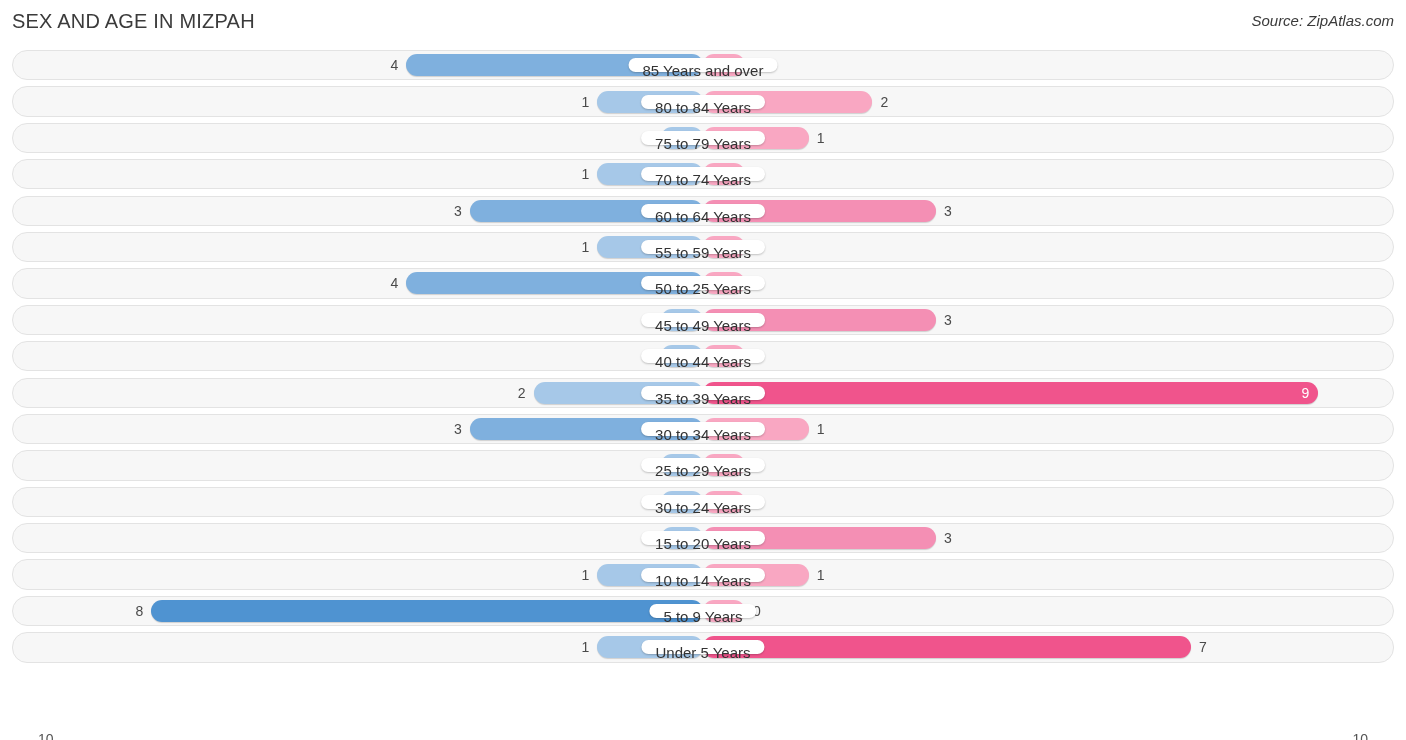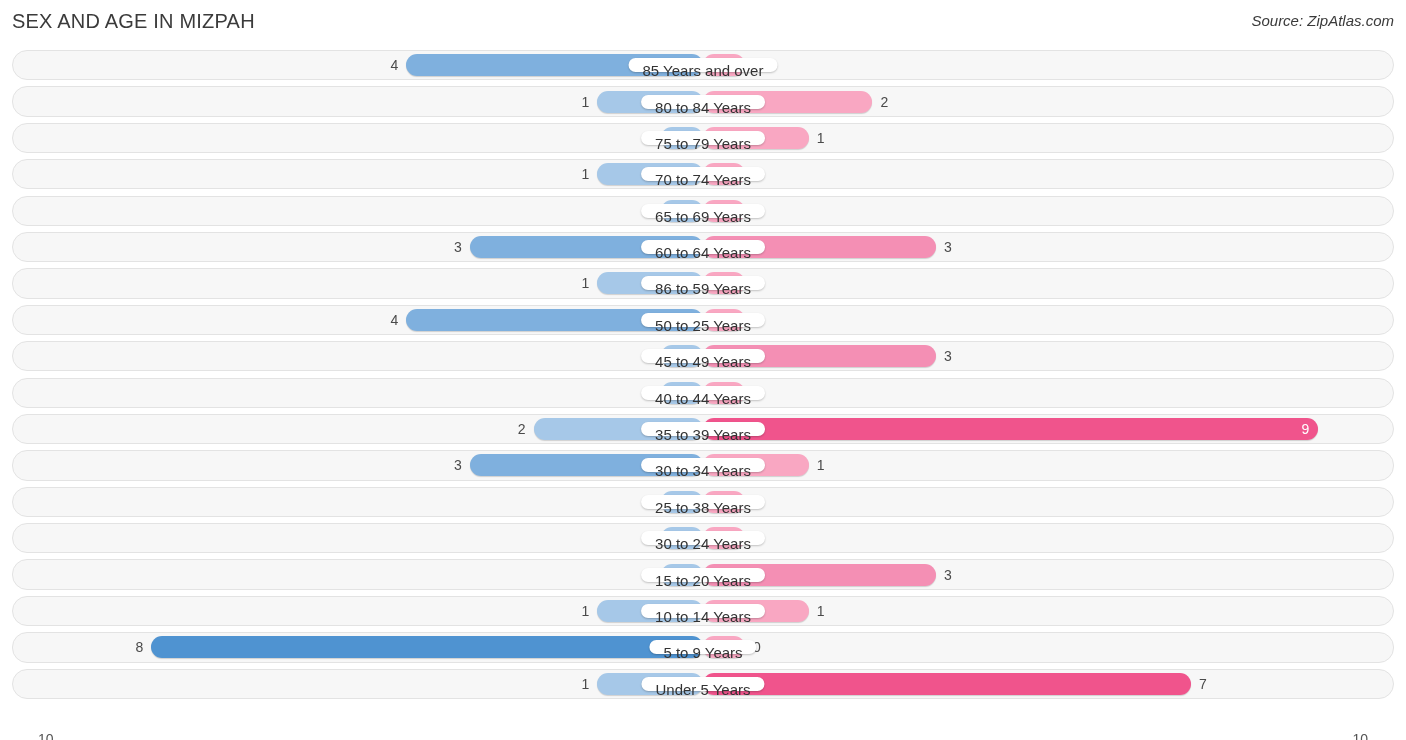--- a/index.html
+++ b/index.html
@@ -188,43 +188,34 @@
         <div class="row-inner">
           <div class="bar bar-male" style="width: 105.7px; background: rgb(166, 200, 232);"></div>
           <div class="bar bar-female" style="width: 42px; background: rgb(249, 167, 194);"></div>
           <div class="val val-male" style="right: calc(50% + 113.7px);">1</div>
           <div class="val val-female" style="left: calc(50% + 50px);">0</div>
           <div class="age-pill">70 to 74 Years</div>
         </div>
       </div>
       <div class="row">
         <div class="row-inner">
-          <div class="bar bar-male" style="width: 42px; background: rgb(166, 200, 232);"></div>
-          <div class="bar bar-female" style="width: 42px; background: rgb(249, 167, 194);"></div>
-          <div class="val val-male" style="right: calc(50% + 50px);">0</div>
-          <div class="val val-female" style="left: calc(50% + 50px);">0</div>
-          <div class="age-pill">65 to 69 Years</div>
-        </div>
-      </div>
-      <div class="row">
-        <div class="row-inner">
           <div class="bar bar-male" style="width: 233.1px; background: rgb(127, 176, 222);"></div>
           <div class="bar bar-female" style="width: 233.1px; background: rgb(244, 143, 180);"></div>
           <div class="val val-male" style="right: calc(50% + 241.1px);">3</div>
           <div class="val val-female" style="left: calc(50% + 241.1px);">3</div>
           <div class="age-pill">60 to 64 Years</div>
         </div>
       </div>
       <div class="row">
         <div class="row-inner">
           <div class="bar bar-male" style="width: 105.7px; background: rgb(166, 200, 232);"></div>
           <div class="bar bar-female" style="width: 42px; background: rgb(249, 167, 194);"></div>
           <div class="val val-male" style="right: calc(50% + 113.7px);">1</div>
           <div class="val val-female" style="left: calc(50% + 50px);">0</div>
-          <div class="age-pill">86 to 59 Years</div>
+          <div class="age-pill">55 to 59 Years</div>
         </div>
       </div>
       <div class="row">
         <div class="row-inner">
           <div class="bar bar-male" style="width: 296.8px; background: rgb(127, 176, 222);"></div>
           <div class="bar bar-female" style="width: 42px; background: rgb(249, 167, 194);"></div>
           <div class="val val-male" style="right: calc(50% + 304.8px);">4</div>
           <div class="val val-female" style="left: calc(50% + 50px);">0</div>
           <div class="age-pill">50 to 25 Years</div>
         </div>
@@ -265,21 +256,21 @@
           <div class="val val-female" style="left: calc(50% + 113.7px);">1</div>
           <div class="age-pill">30 to 34 Years</div>
         </div>
       </div>
       <div class="row">
         <div class="row-inner">
           <div class="bar bar-male" style="width: 42px; background: rgb(166, 200, 232);"></div>
           <div class="bar bar-female" style="width: 42px; background: rgb(249, 167, 194);"></div>
           <div class="val val-male" style="right: calc(50% + 50px);">0</div>
           <div class="val val-female" style="left: calc(50% + 50px);">0</div>
-          <div class="age-pill">25 to 38 Years</div>
+          <div class="age-pill">25 to 29 Years</div>
         </div>
       </div>
       <div class="row">
         <div class="row-inner">
           <div class="bar bar-male" style="width: 42px; background: rgb(166, 200, 232);"></div>
           <div class="bar bar-female" style="width: 42px; background: rgb(249, 167, 194);"></div>
           <div class="val val-male" style="right: calc(50% + 50px);">0</div>
           <div class="val val-female" style="left: calc(50% + 50px);">0</div>
           <div class="age-pill">30 to 24 Years</div>
         </div>

